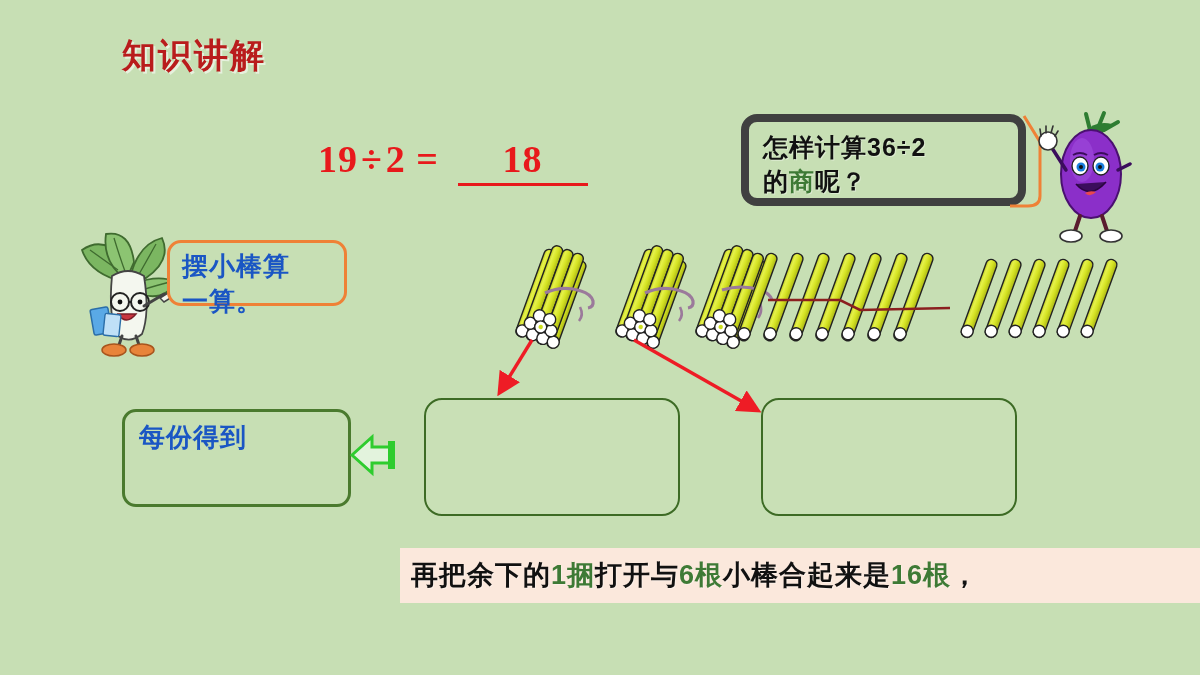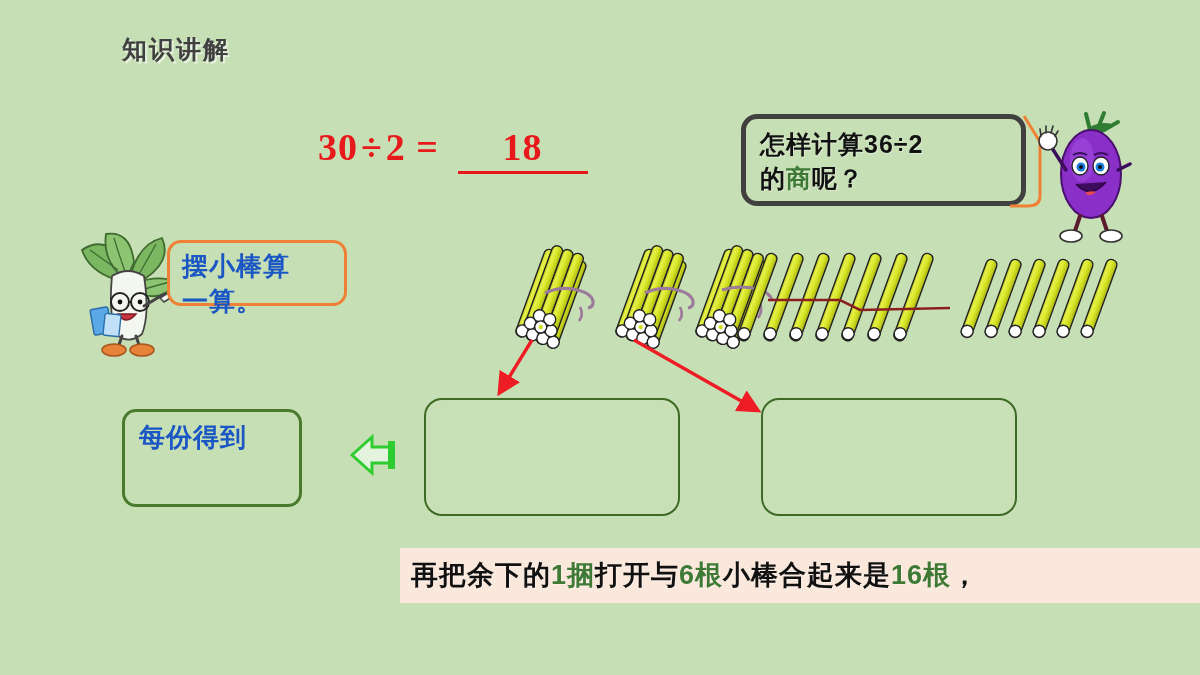--- a/index.html
+++ b/index.html
@@ -20,23 +20,23 @@
     width: 1200px;
     height: 675px;
   }
   .abs { position: absolute; }
 
   
   #title {
     left: 122px;
     top: 33px;
     font-family: "Liberation Sans", sans-serif;
-    font-size: 25px;
-    font-weight: bold;
-    color: #404040;
+    font-size: 34px;
+    font-weight: bold;
+    color: #b91c1c;
     letter-spacing: 2px;
     text-shadow: 2px 2px 0 rgba(255,255,255,0.55);
     white-space: nowrap;
   }
 
   
   #equation {
     left: 318px;
     top: 125px;
     font-family: "Liberation Serif", serif;
@@ -47,29 +47,30 @@
     letter-spacing: 1px;
   }
   #equation .divsym { padding: 0 3px; }
   #answer-slot {
     display: inline-block;
     min-width: 130px;
     text-align: center;
     border-bottom: 3px solid #e8191b;
     margin-left: 8px;
     padding-bottom: 2px;
+    margin-top: 12px;
   }
 
   
   #bubble-eggplant {
     left: 741px;
     top: 114px;
     width: 285px;
     height: 92px;
-    border: 5px solid #404040;
+    border: 8px solid #404040;
     border-radius: 16px;
     background: #c7dfb4;
     box-sizing: border-box;
   }
   #bubble-eggplant .btext {
     position: absolute;
     left: 14px;
     top: 9px;
     font-family: "Liberation Sans", sans-serif;
     font-size: 25px;
@@ -103,21 +104,21 @@
     line-height: 1.35;
     color: #1a56c4;
     letter-spacing: 1px;
     white-space: nowrap;
   }
 
   
   #box-result {
     left: 122px;
     top: 409px;
-    width: 180px;
+    width: 229px;
     height: 98px;
     border: 3px solid #4a7a2e;
     border-radius: 14px;
     background: #c7dfb4;
     box-sizing: border-box;
   }
   #box-result .btext {
     position: absolute;
     left: 14px;
     top: 8px;
@@ -171,21 +172,21 @@
   }
 </style>
 </head>
 <body>
 
 <div id="slide">
 
   <div class="abs" id="title">知识讲解</div>
 
   <div class="abs" id="equation">
-    <span>30</span><span class="divsym">÷</span><span>2</span>
+    <span>19</span><span class="divsym">÷</span><span>2</span>
     <span>=</span>
     <span id="answer-slot">18</span>
   </div>
 
   <svg id="sticks-layer" viewBox="0 0 1200 675">
     <defs>
       <linearGradient id="stickGrad" x1="0" y1="0" x2="1" y2="0">
         <stop offset="0%" stop-color="#b9c51a"></stop>
         <stop offset="25%" stop-color="#e6f24a"></stop>
         <stop offset="60%" stop-color="#d4e222"></stop>

